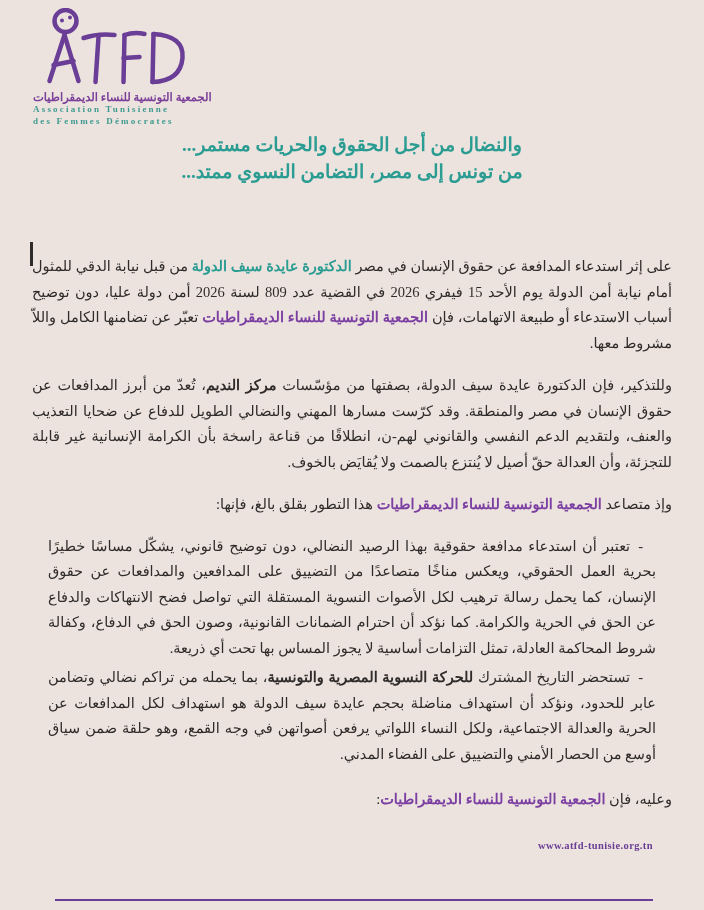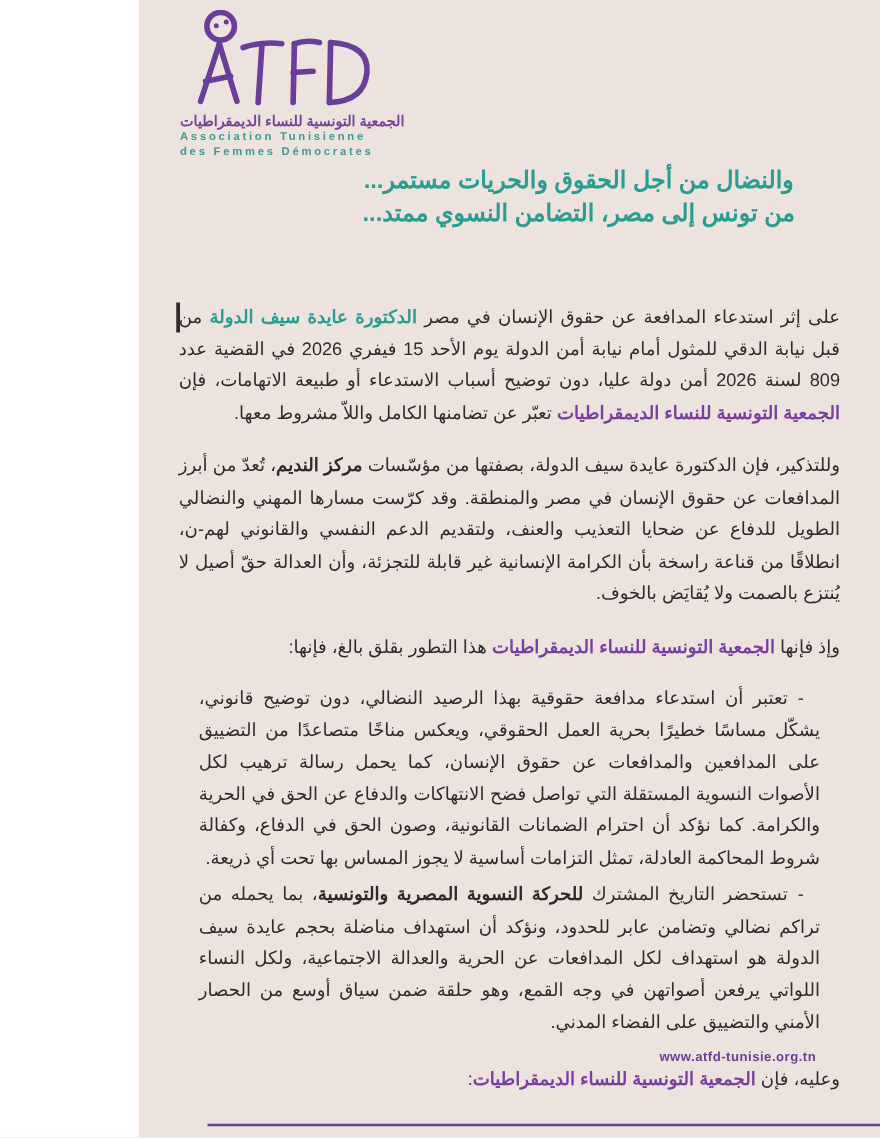--- a/index.html
+++ b/index.html
@@ -1,21 +1,21 @@
 <!DOCTYPE html>
 <html lang="ar" dir="rtl"><head>
 <meta charset="utf-8">
 <style>
   html,body{margin:0;padding:0;}
   .page{
     position:relative;
-    width:593px;height:910px;
+    width:704px;height:910px;
     background:#ece3de;
     overflow:hidden;
-    font-family:Liberation Sans, sans-serif;
+    font-family:Liberation Serif, serif;
     color:#2f2b2a;
   }
   
   .logo-block{position:absolute;top:8px;left:33px;width:185px;direction:ltr;text-align:left;}
   .logo-svg{display:block;}
   .logo-name-ar{
     margin-top:2px;
     font-size:11.5px;font-weight:700;color:#7b4099;
     direction:rtl;text-align:left;white-space:nowrap;
   }
@@ -28,21 +28,21 @@
     position:absolute;top:131px;left:0;width:704px;
     text-align:center;color:#2b9c92;
     font-size:19px;font-weight:700;line-height:27px;
   }
   
   .content{
     position:absolute;top:238px;right:32px;left:32px;
     direction:rtl;text-align:justify;
     font-size:14.5px;line-height:25.5px;color:#2f2b2a;
   }
-  .content p{margin:4px 0 17px;}
+  .content p{margin:16px 0 17px;}
   .content p.intro{margin-bottom:16px;}
   .content p.closing{margin:0;}
   .content ul{list-style:none;margin:0 16px 20px;padding:0;}
   .content li{text-indent:13px;}
   .content li + li{margin-top:4px;}
   .content .dash{display:inline-block;margin-left:8px;text-indent:0;}
   .seg-teal{color:#2b9c92;font-weight:700;}
   .seg-purple{color:#7b3fa2;font-weight:700;}
   .seg-b{font-weight:700;}
   
@@ -97,21 +97,21 @@
   <div class="heading">
     <div>والنضال من أجل الحقوق والحريات مستمر...</div>
     <div>من تونس إلى مصر، التضامن النسوي ممتد...</div>
   </div>
 
   <div class="caret"></div>
 
   <div class="content">
     <p><span>على إثر استدعاء المدافعة عن حقوق الإنسان في مصر </span><span class="seg-teal">الدكتورة عايدة سيف الدولة</span><span> من قبل نيابة الدقي للمثول أمام نيابة أمن الدولة يوم الأحد 15 فيفري 2026 في القضية عدد 809 لسنة 2026 أمن دولة عليا، دون توضيح أسباب الاستدعاء أو طبيعة الاتهامات، فإن </span><span class="seg-purple">الجمعية التونسية للنساء الديمقراطيات</span><span> تعبّر عن تضامنها الكامل واللاّ مشروط معها.</span></p>
     <p><span>وللتذكير، فإن الدكتورة عايدة سيف الدولة، بصفتها من مؤسّسات </span><span class="seg-b">مركز النديم</span><span>، تُعدّ من أبرز المدافعات عن حقوق الإنسان في مصر والمنطقة. وقد كرّست مسارها المهني والنضالي الطويل للدفاع عن ضحايا التعذيب والعنف، ولتقديم الدعم النفسي والقانوني لهم-ن، انطلاقًا من قناعة راسخة بأن الكرامة الإنسانية غير قابلة للتجزئة، وأن العدالة حقّ أصيل لا يُنتزع بالصمت ولا يُقايَض بالخوف.</span></p>
-    <p class="intro"><span>وإذ فإنها </span><span class="seg-purple">الجمعية التونسية للنساء الديمقراطيات</span><span> هذا التطور بقلق بالغ، فإنها:</span></p>
+    <p class="intro"><span>وإذ متصاعد </span><span class="seg-purple">الجمعية التونسية للنساء الديمقراطيات</span><span> هذا التطور بقلق بالغ، فإنها:</span></p>
     <ul>
       <li>
         <span class="dash">-</span><span><span>تعتبر أن استدعاء مدافعة حقوقية بهذا الرصيد النضالي، دون توضيح قانوني، يشكّل مساسًا خطيرًا بحرية العمل الحقوقي، ويعكس مناخًا متصاعدًا من التضييق على المدافعين والمدافعات عن حقوق الإنسان، كما يحمل رسالة ترهيب لكل الأصوات النسوية المستقلة التي تواصل فضح الانتهاكات والدفاع عن الحق في الحرية والكرامة. كما نؤكد أن احترام الضمانات القانونية، وصون الحق في الدفاع، وكفالة شروط المحاكمة العادلة، تمثل التزامات أساسية لا يجوز المساس بها تحت أي ذريعة.</span></span>
       </li>
       <li>
         <span class="dash">-</span><span><span>تستحضر التاريخ المشترك </span><span class="seg-b">للحركة النسوية المصرية والتونسية</span><span>، بما يحمله من تراكم نضالي وتضامن عابر للحدود، ونؤكد أن استهداف مناضلة بحجم عايدة سيف الدولة هو استهداف لكل المدافعات عن الحرية والعدالة الاجتماعية، ولكل النساء اللواتي يرفعن أصواتهن في وجه القمع، وهو حلقة ضمن سياق أوسع من الحصار الأمني والتضييق على الفضاء المدني.</span></span>
       </li>
     </ul>
     <p class="closing"><span>وعليه، فإن </span><span class="seg-purple">الجمعية التونسية للنساء الديمقراطيات</span><span>:</span></p>
   </div>

